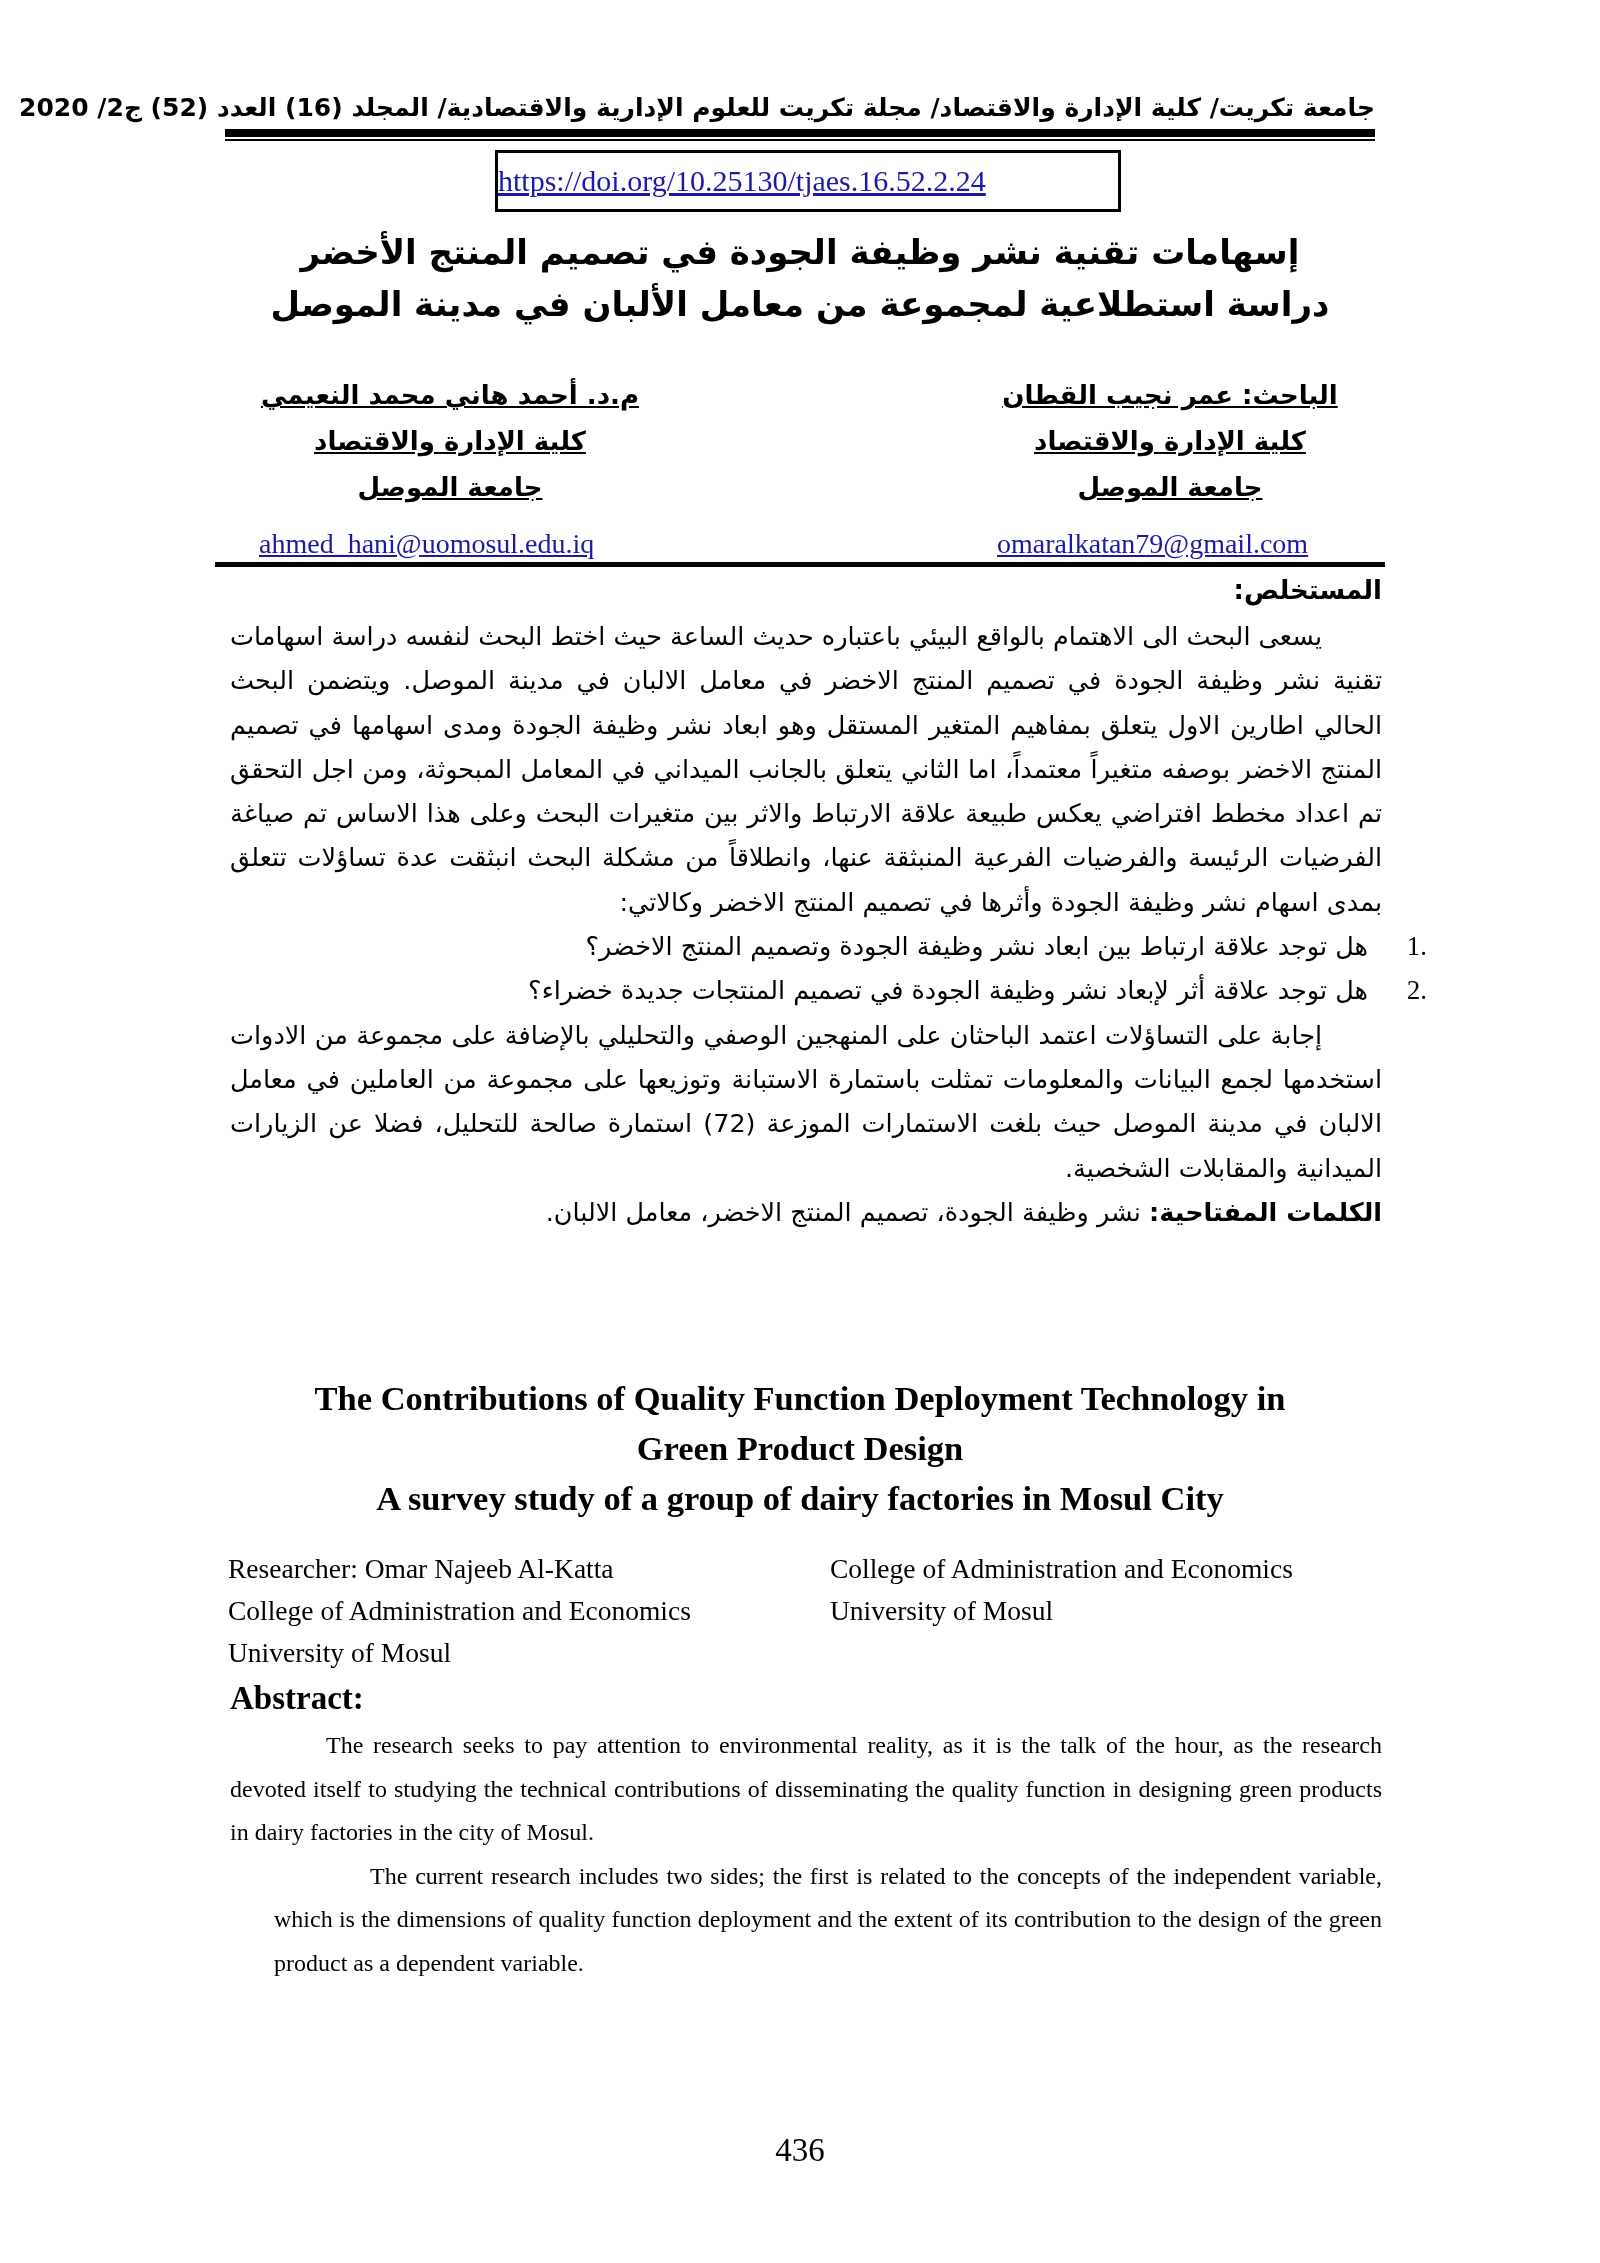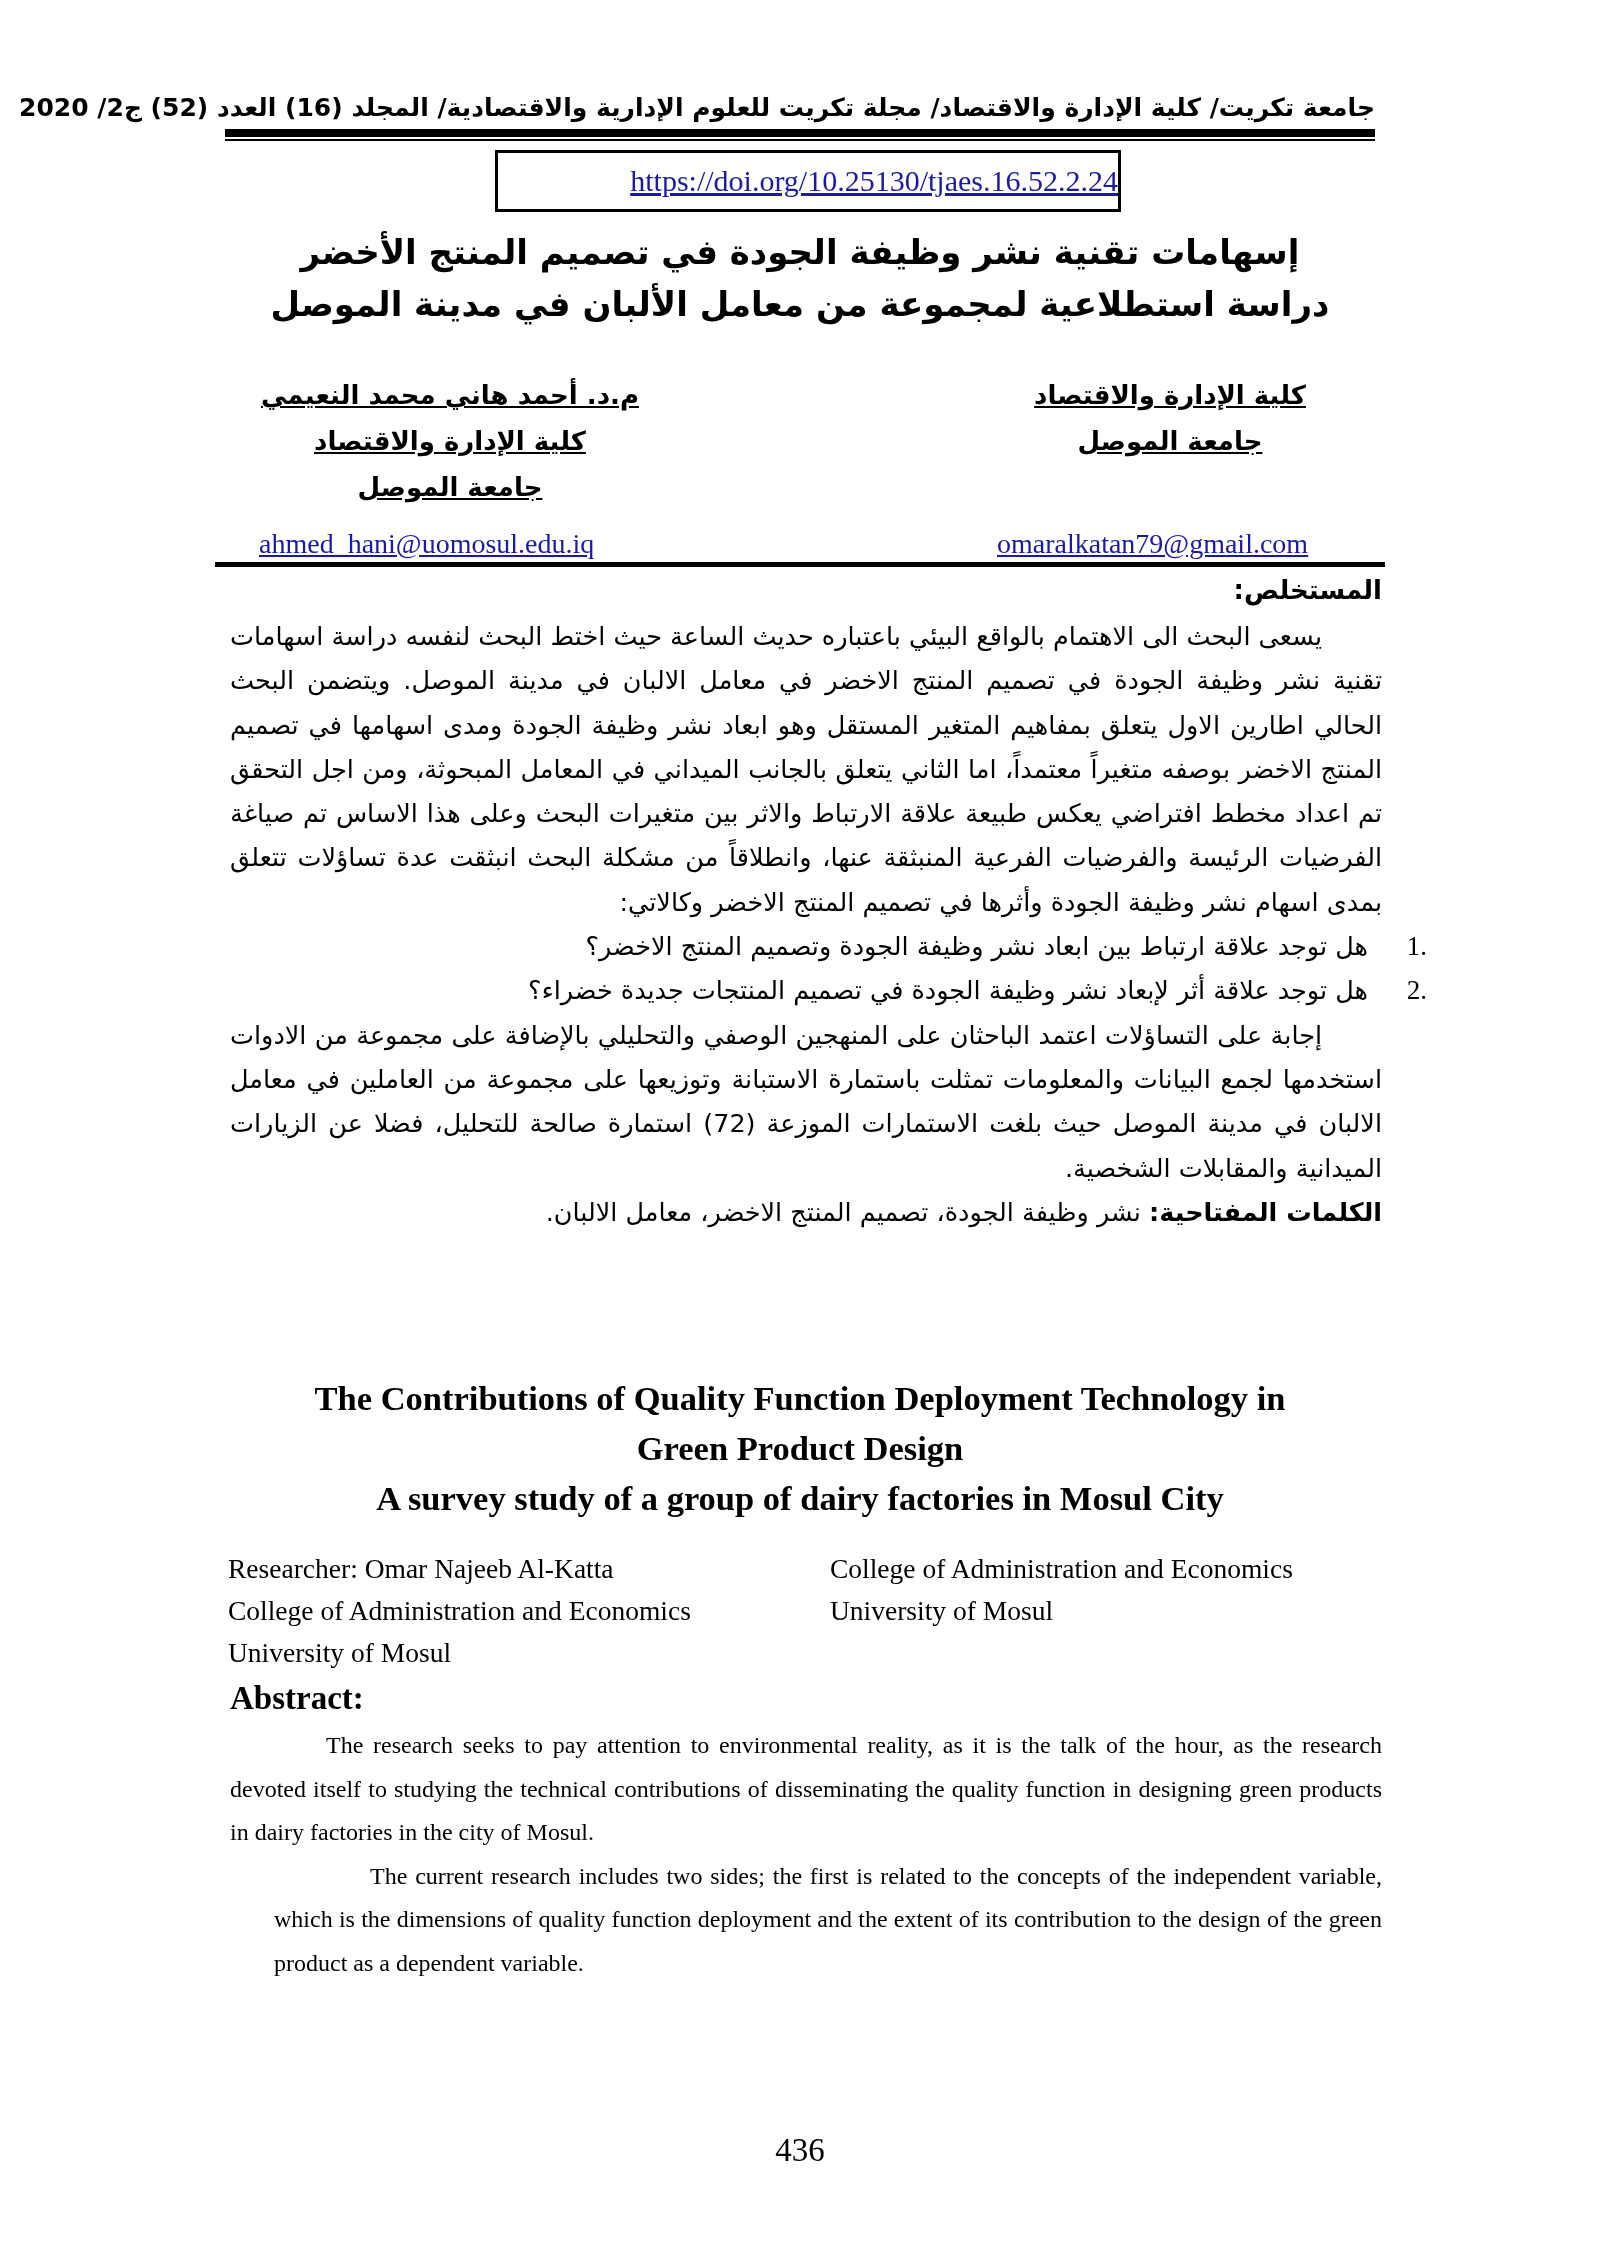--- a/index.html
+++ b/index.html
@@ -6,21 +6,21 @@
   body { width: 1600px; height: 2263px; position: relative; overflow: hidden; color: #000; }
   .ar { direction: rtl; font-family: "DejaVu Sans", sans-serif; }
   .en { font-family: "Liberation Serif", "DejaVu Serif", serif; }
 
   .running-head { position: absolute; left: 225px; width: 1150px; top: 92px; text-align: center;
     font-size: 25px; font-weight: bold; line-height: 32px; white-space: nowrap; }
   .rule-thick { position: absolute; left: 225px; width: 1150px; top: 129px; height: 8px; background: #000; }
   .rule-thin { position: absolute; left: 225px; width: 1150px; top: 139px; height: 2px; background: #000; }
 
   .doi-box { position: absolute; left: 495px; top: 150px; width: 626px; height: 62px;
-    border: 3px solid #000; box-sizing: border-box; text-align: right; }
+    border: 3px solid #000; box-sizing: border-box; text-align: left; }
   .doi-link { font-family: "Liberation Serif", serif; font-size: 30px; line-height: 56px; color: #1a1aa6; text-decoration: underline; }
 
   .ar-title { position: absolute; left: 225px; width: 1150px; text-align: center; font-weight: bold; font-size: 34px; line-height: 44px; }
   .ar-title.l1 { top: 230px; }
   .ar-title.l2 { top: 282px; }
 
   .author-col { position: absolute; width: 420px; text-align: center; text-decoration: underline; }
   .author-col .ln { font-weight: bold; font-size: 26px; line-height: 46px; height: 46px; }
   .author-col.right { left: 960px; top: 372px; }
   .author-col.left { left: 240px; top: 372px; }
@@ -63,20 +63,21 @@
 <div class="rule-thin"></div>
 
 <div class="doi-box">
   <span class="doi-link">https://doi.org/10.25130/tjaes.16.52.2.24</span>
 </div>
 
 <div class="ar-title l1 ar">إسهامات تقنية نشر وظيفة الجودة في تصميم المنتج الأخضر</div>
 <div class="ar-title l2 ar">دراسة استطلاعية لمجموعة من معامل الألبان في مدينة الموصل</div>
 
 <div class="author-col right ar">
+  <div class="ln">الباحث: عمر نجيب القطان</div>
   <div class="ln">كلية الإدارة والاقتصاد</div>
   <div class="ln">جامعة الموصل</div>
 </div>
 <div class="author-col left ar">
   <div class="ln">م.د. أحمد هاني محمد النعيمي</div>
   <div class="ln">كلية الإدارة والاقتصاد</div>
   <div class="ln">جامعة الموصل</div>
 </div>
 <span class="email right">omaralkatan79@gmail.com</span>
 <span class="email left">ahmed_hani@uomosul.edu.iq</span>

